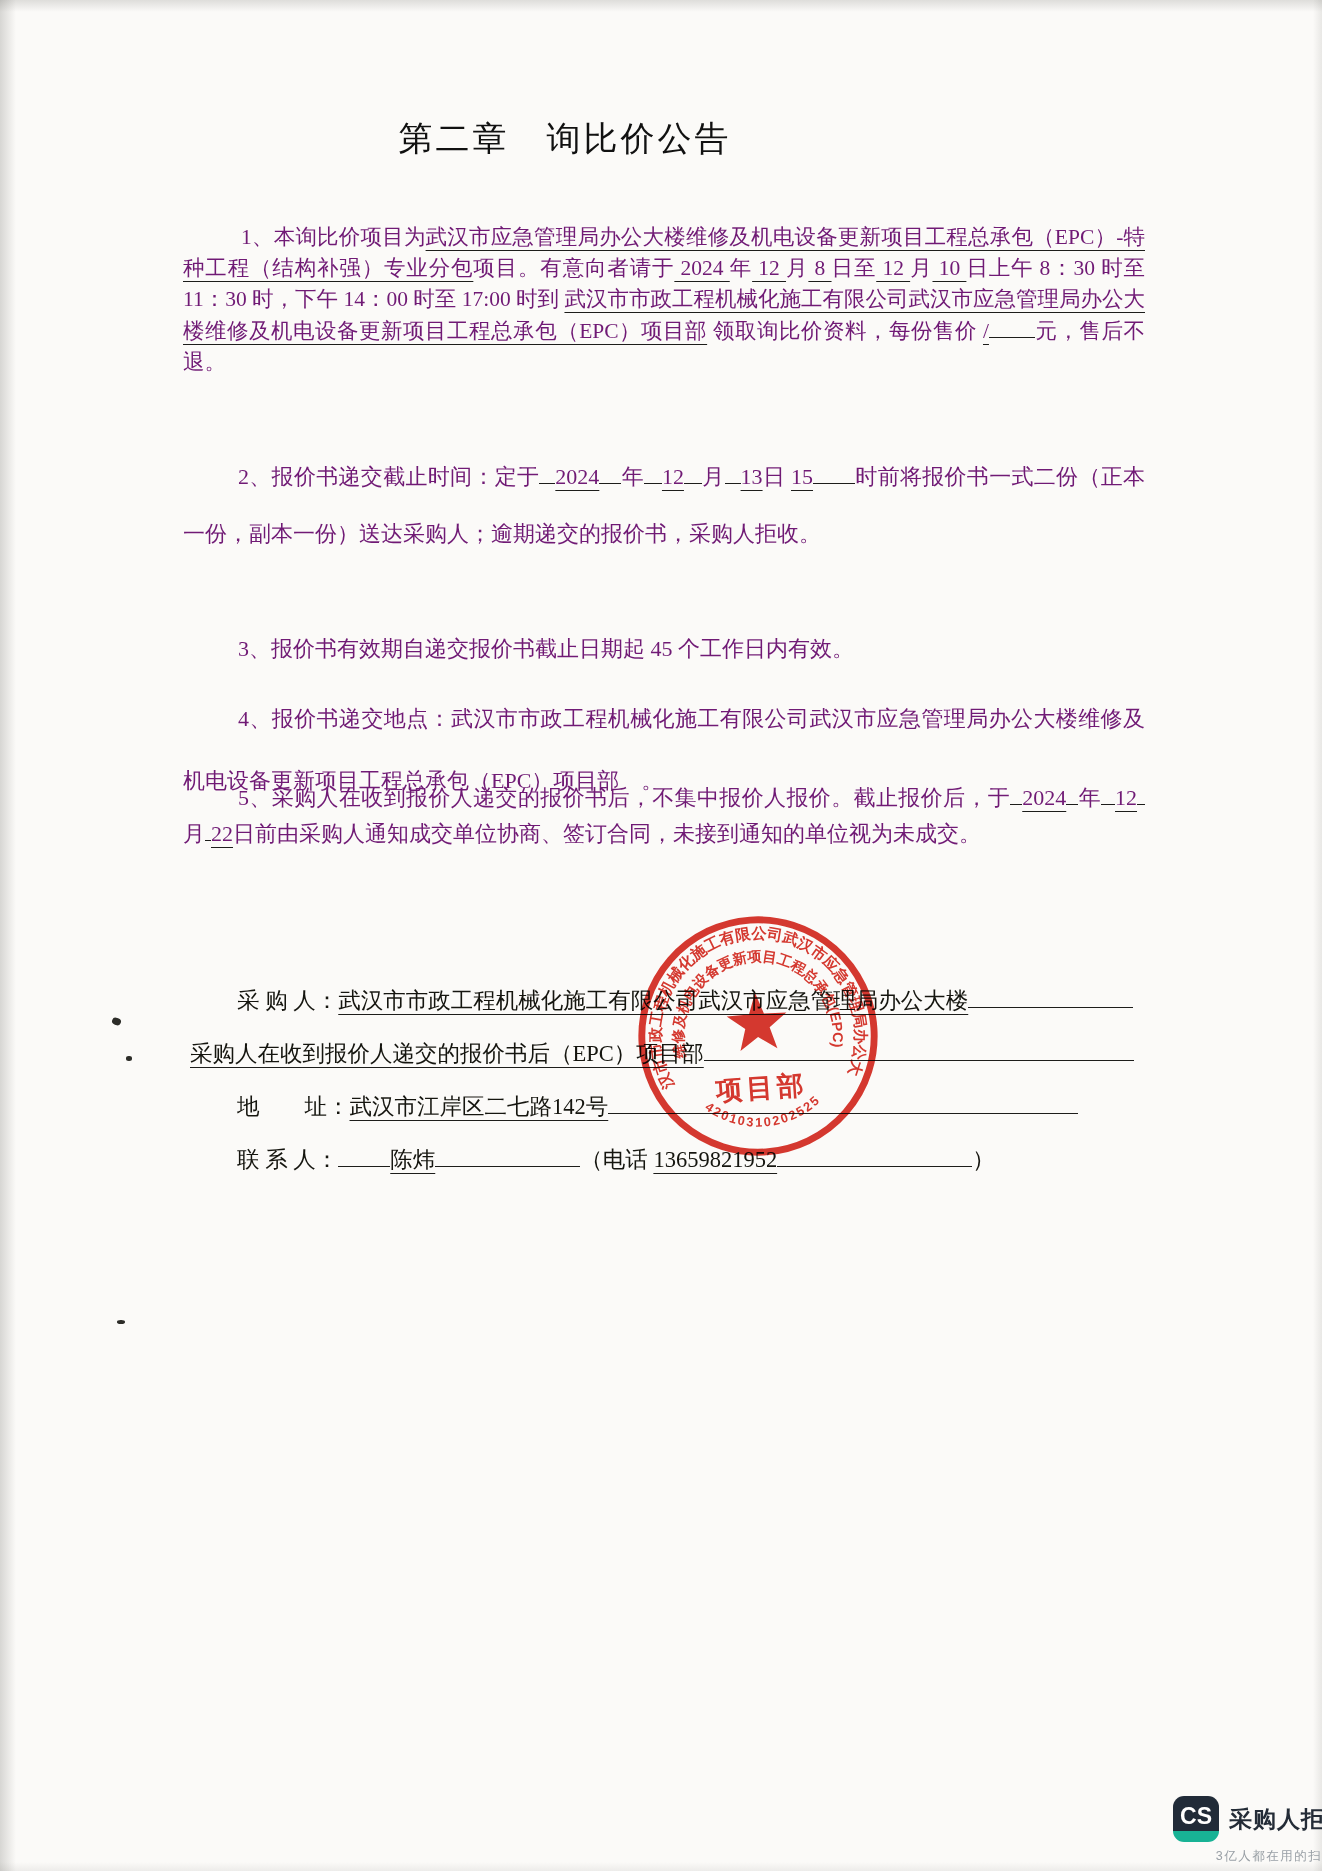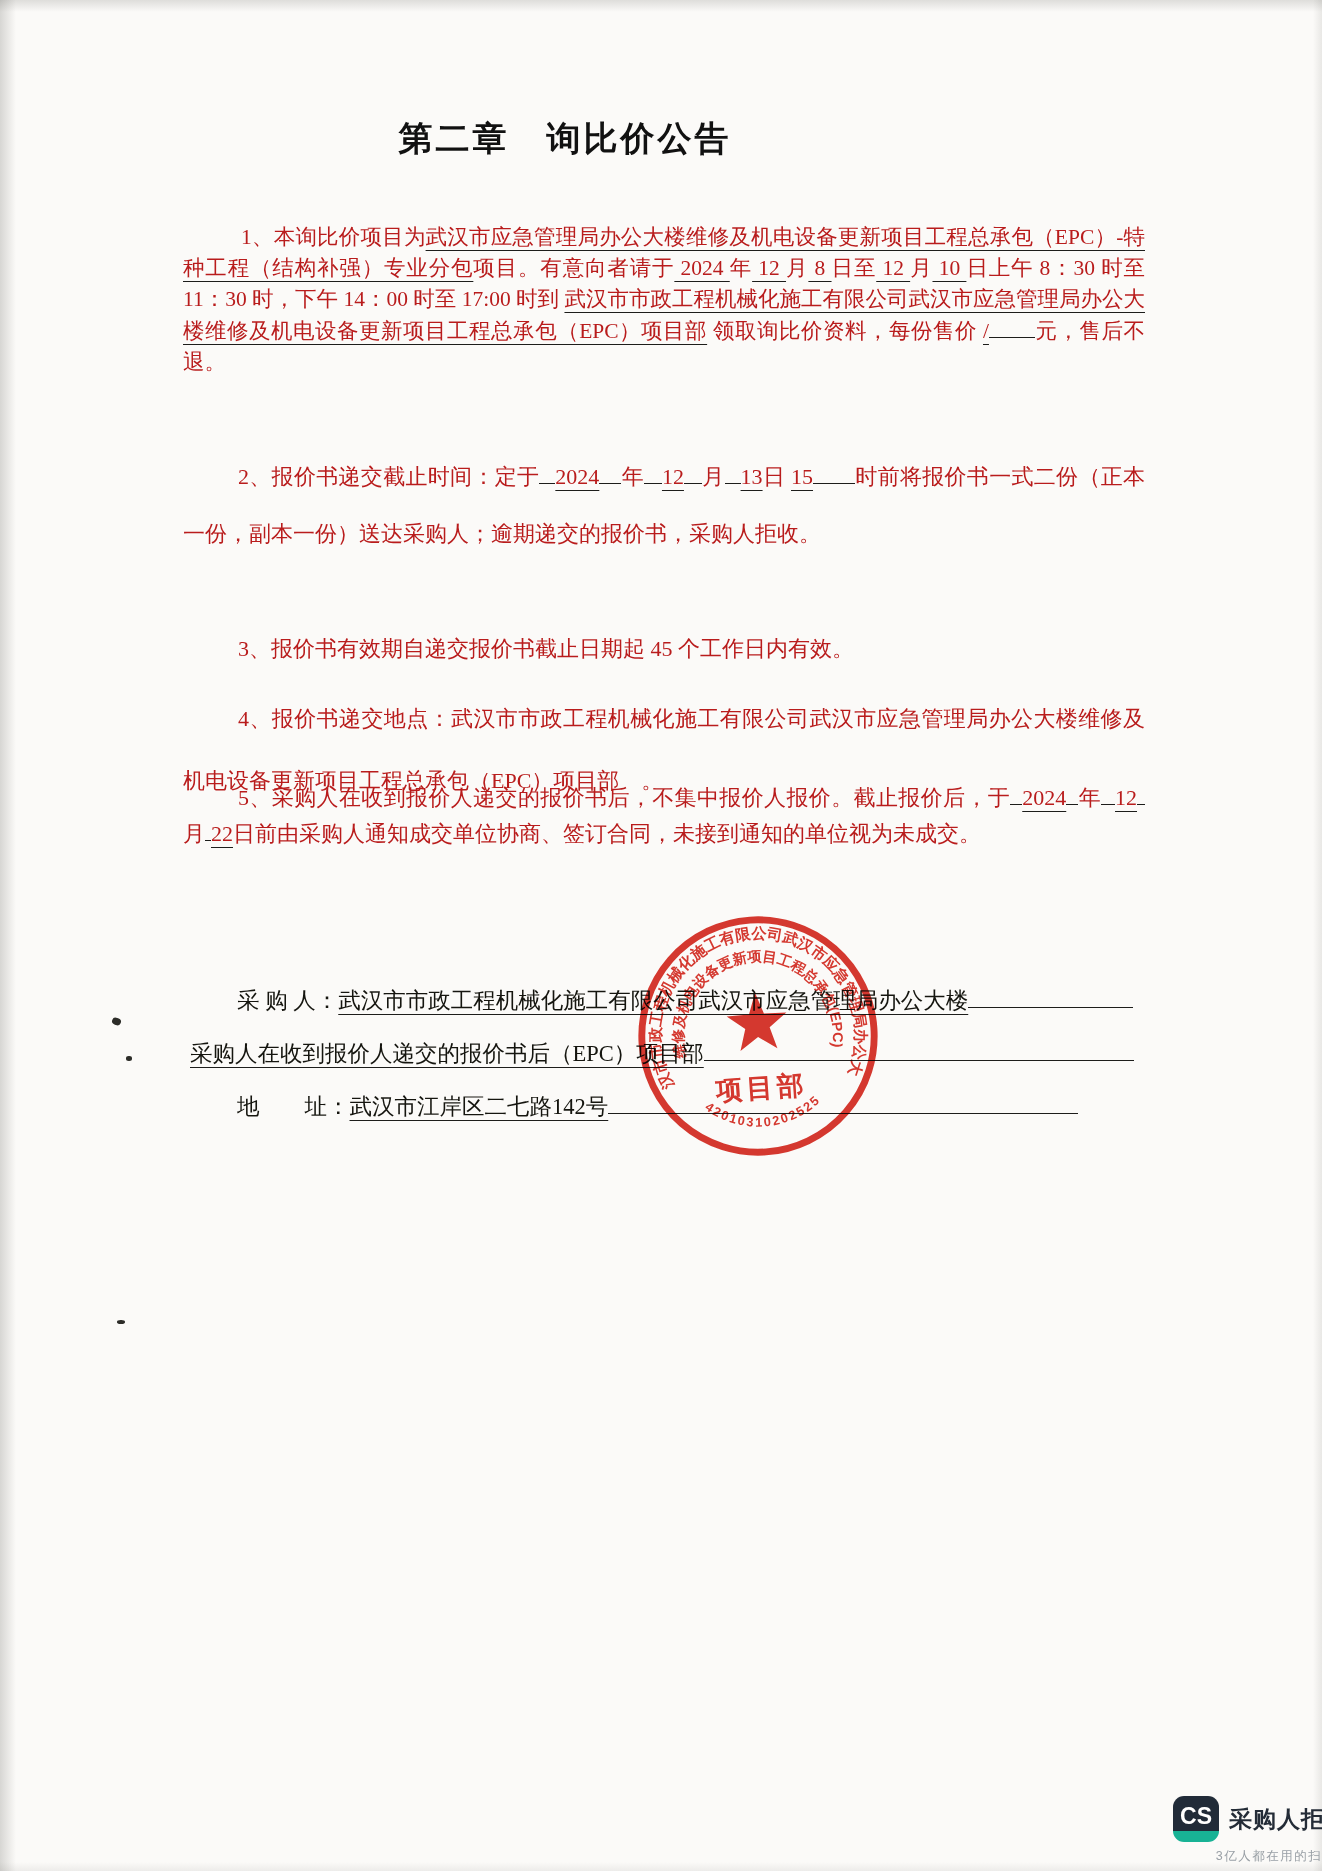--- a/index.html
+++ b/index.html
@@ -18,26 +18,26 @@
   .edge-top{position:absolute;left:0;top:0;width:100%;height:12px;
     background:linear-gradient(180deg,rgba(70,70,64,.16),rgba(0,0,0,0));}
   .edge-right{position:absolute;right:0;top:0;width:9px;height:100%;
     background:linear-gradient(270deg,rgba(70,70,64,.10),rgba(0,0,0,0));}
   .edge-bottom{position:absolute;left:0;bottom:0;width:100%;height:9px;
     background:linear-gradient(0deg,rgba(70,70,64,.08),rgba(0,0,0,0));}
   .speck{position:absolute;background:#2c2c28;border-radius:45%;}
 
   .doc-title{
     position:absolute;top:116px;left:95px;width:940px;
-    text-align:center;font-size:34px;font-weight:bold;letter-spacing:3px;
+    text-align:center;font-size:34px;font-weight:normal;letter-spacing:3px;
     font-family:"Liberation Sans","DejaVu Sans",sans-serif;color:#111;
   }
 
   .para{position:absolute;left:183px;width:962px;font-size:22px;
-    text-align:justify;color:#b91c1c;}
+    text-align:justify;color:#701a75;}
   #p1{top:222px;line-height:31px;font-size:21.5px;text-indent:2.7em;}
   #p2{top:448px;line-height:57px;text-indent:2.5em;}
   #p3{top:633px;line-height:32px;text-indent:2.5em;}
   #p4{top:688px;line-height:62px;text-indent:2.5em;}
   #p5{top:780px;line-height:36px;text-indent:2.5em;}
 
   .pline{position:absolute;font-size:22.5px;white-space:nowrap;color:#15150f;}
   #lineA{left:237px;top:984px;}
   #lineB{left:190px;top:1037px;}
   #lineC{left:237px;top:1090px;}
@@ -91,20 +91,21 @@
 
   <div id="p1" class="para"><span>1、本询比价项目为</span><span class="u">武汉市应急管理局办公大楼维修及机电设备更新项目工程总承包（EPC）-特种工程（结构补强）专业分包</span><span>项目。有意向者请于</span><span class="u"> 2024 </span><span>年</span><span class="u"> 12 </span><span>月</span><span class="u"> 8 </span><span>日至</span><span class="u"> 12 </span><span>月</span><span class="u"> 10 </span><span>日上午 8：30 时至 11：30 时，下午 14：00 时至 17:00 时到 </span><span class="u">武汉市市政工程机械化施工有限公司武汉市应急管理局办公大楼维修及机电设备更新项目工程总承包（EPC）项目部</span><span> 领取询比价资料，每份售价 </span><span class="u">/</span><span class="u blank" style="width: 46px;"></span><span>元，售后不退。</span></div>
   <div id="p2" class="para"><span>2、报价书递交截止时间：定于</span><span class="u blank" style="width: 16px;"></span><span class="u">2024</span><span class="u blank" style="width: 22px;"></span><span>年</span><span class="u blank" style="width: 18px;"></span><span class="u">12</span><span class="u blank" style="width: 18px;"></span><span>月</span><span class="u blank" style="width: 16px;"></span><span class="u">13</span><span>日 </span><span class="u">15</span><span class="u blank" style="width: 42px;"></span><span>时前将报价书一式二份（正本一份，副本一份）送达采购人；逾期递交的报价书，采购人拒收。</span></div>
   <div id="p3" class="para"><span>3、报价书有效期自递交报价书截止日期起 45 个工作日内有效。</span></div>
   <div id="p4" class="para"><span>4、报价书递交地点：武汉市市政工程机械化施工有限公司武汉市应急管理局办公大楼维修及机电设备更新项目工程总承包（EPC）项目部　。</span></div>
   <div id="p5" class="para"><span>5、采购人在收到报价人递交的报价书后，不集中报价人报价。截止报价后，于</span><span class="u blank" style="width: 12px;"></span><span class="u">2024</span><span class="u blank" style="width: 12px;"></span><span>年</span><span class="u blank" style="width: 14px;"></span><span class="u">12</span><span class="u blank" style="width: 8px;"></span><span>月</span><span class="u blank" style="width: 6px;"></span><span class="u">22</span><span>日前由采购人通知成交单位协商、签订合同，未接到通知的单位视为未成交。</span></div>
 
   <div id="lineA" class="pline"><span>采 购 人：</span><span class="u">武汉市市政工程机械化施工有限公司武汉市应急管理局办公大楼</span><span class="u blank" style="width: 165px;"></span></div>
   <div id="lineB" class="pline"><span class="u">采购人在收到报价人递交的报价书后（EPC）项目部</span><span class="u blank" style="width: 430px;"></span></div>
   <div id="lineC" class="pline"><span>地　　址：</span><span class="u">武汉市江岸区二七路142号</span><span class="u blank" style="width: 470px;"></span></div>
+  <div id="lineD" class="pline"><span>联 系 人：</span><span class="u blank" style="width: 52px;"></span><span class="u">陈炜</span><span class="u blank" style="width: 145px;"></span><span>（电话 </span><span class="u">13659821952</span><span class="u blank" style="width: 195px;"></span><span>）</span></div>
 
   <div class="stamp">
     <svg viewBox="0 0 260 260" width="256" height="256">
       <defs>
         <path id="arcOuter" d="M 44.3 179.5 A 99 99 0 1 1 215.7 179.5"></path>
         <path id="arcInner" d="M 71.8 178.9 A 76 76 0 1 1 188.2 178.9"></path>
         <path id="arcNum" d="M 70.9 200.5 A 92 92 0 0 0 189.1 200.5"></path>
       </defs>
       <circle cx="130" cy="130" r="118" fill="none" stroke="#d5281e" stroke-width="7"></circle>
       <text class="st-outer">

